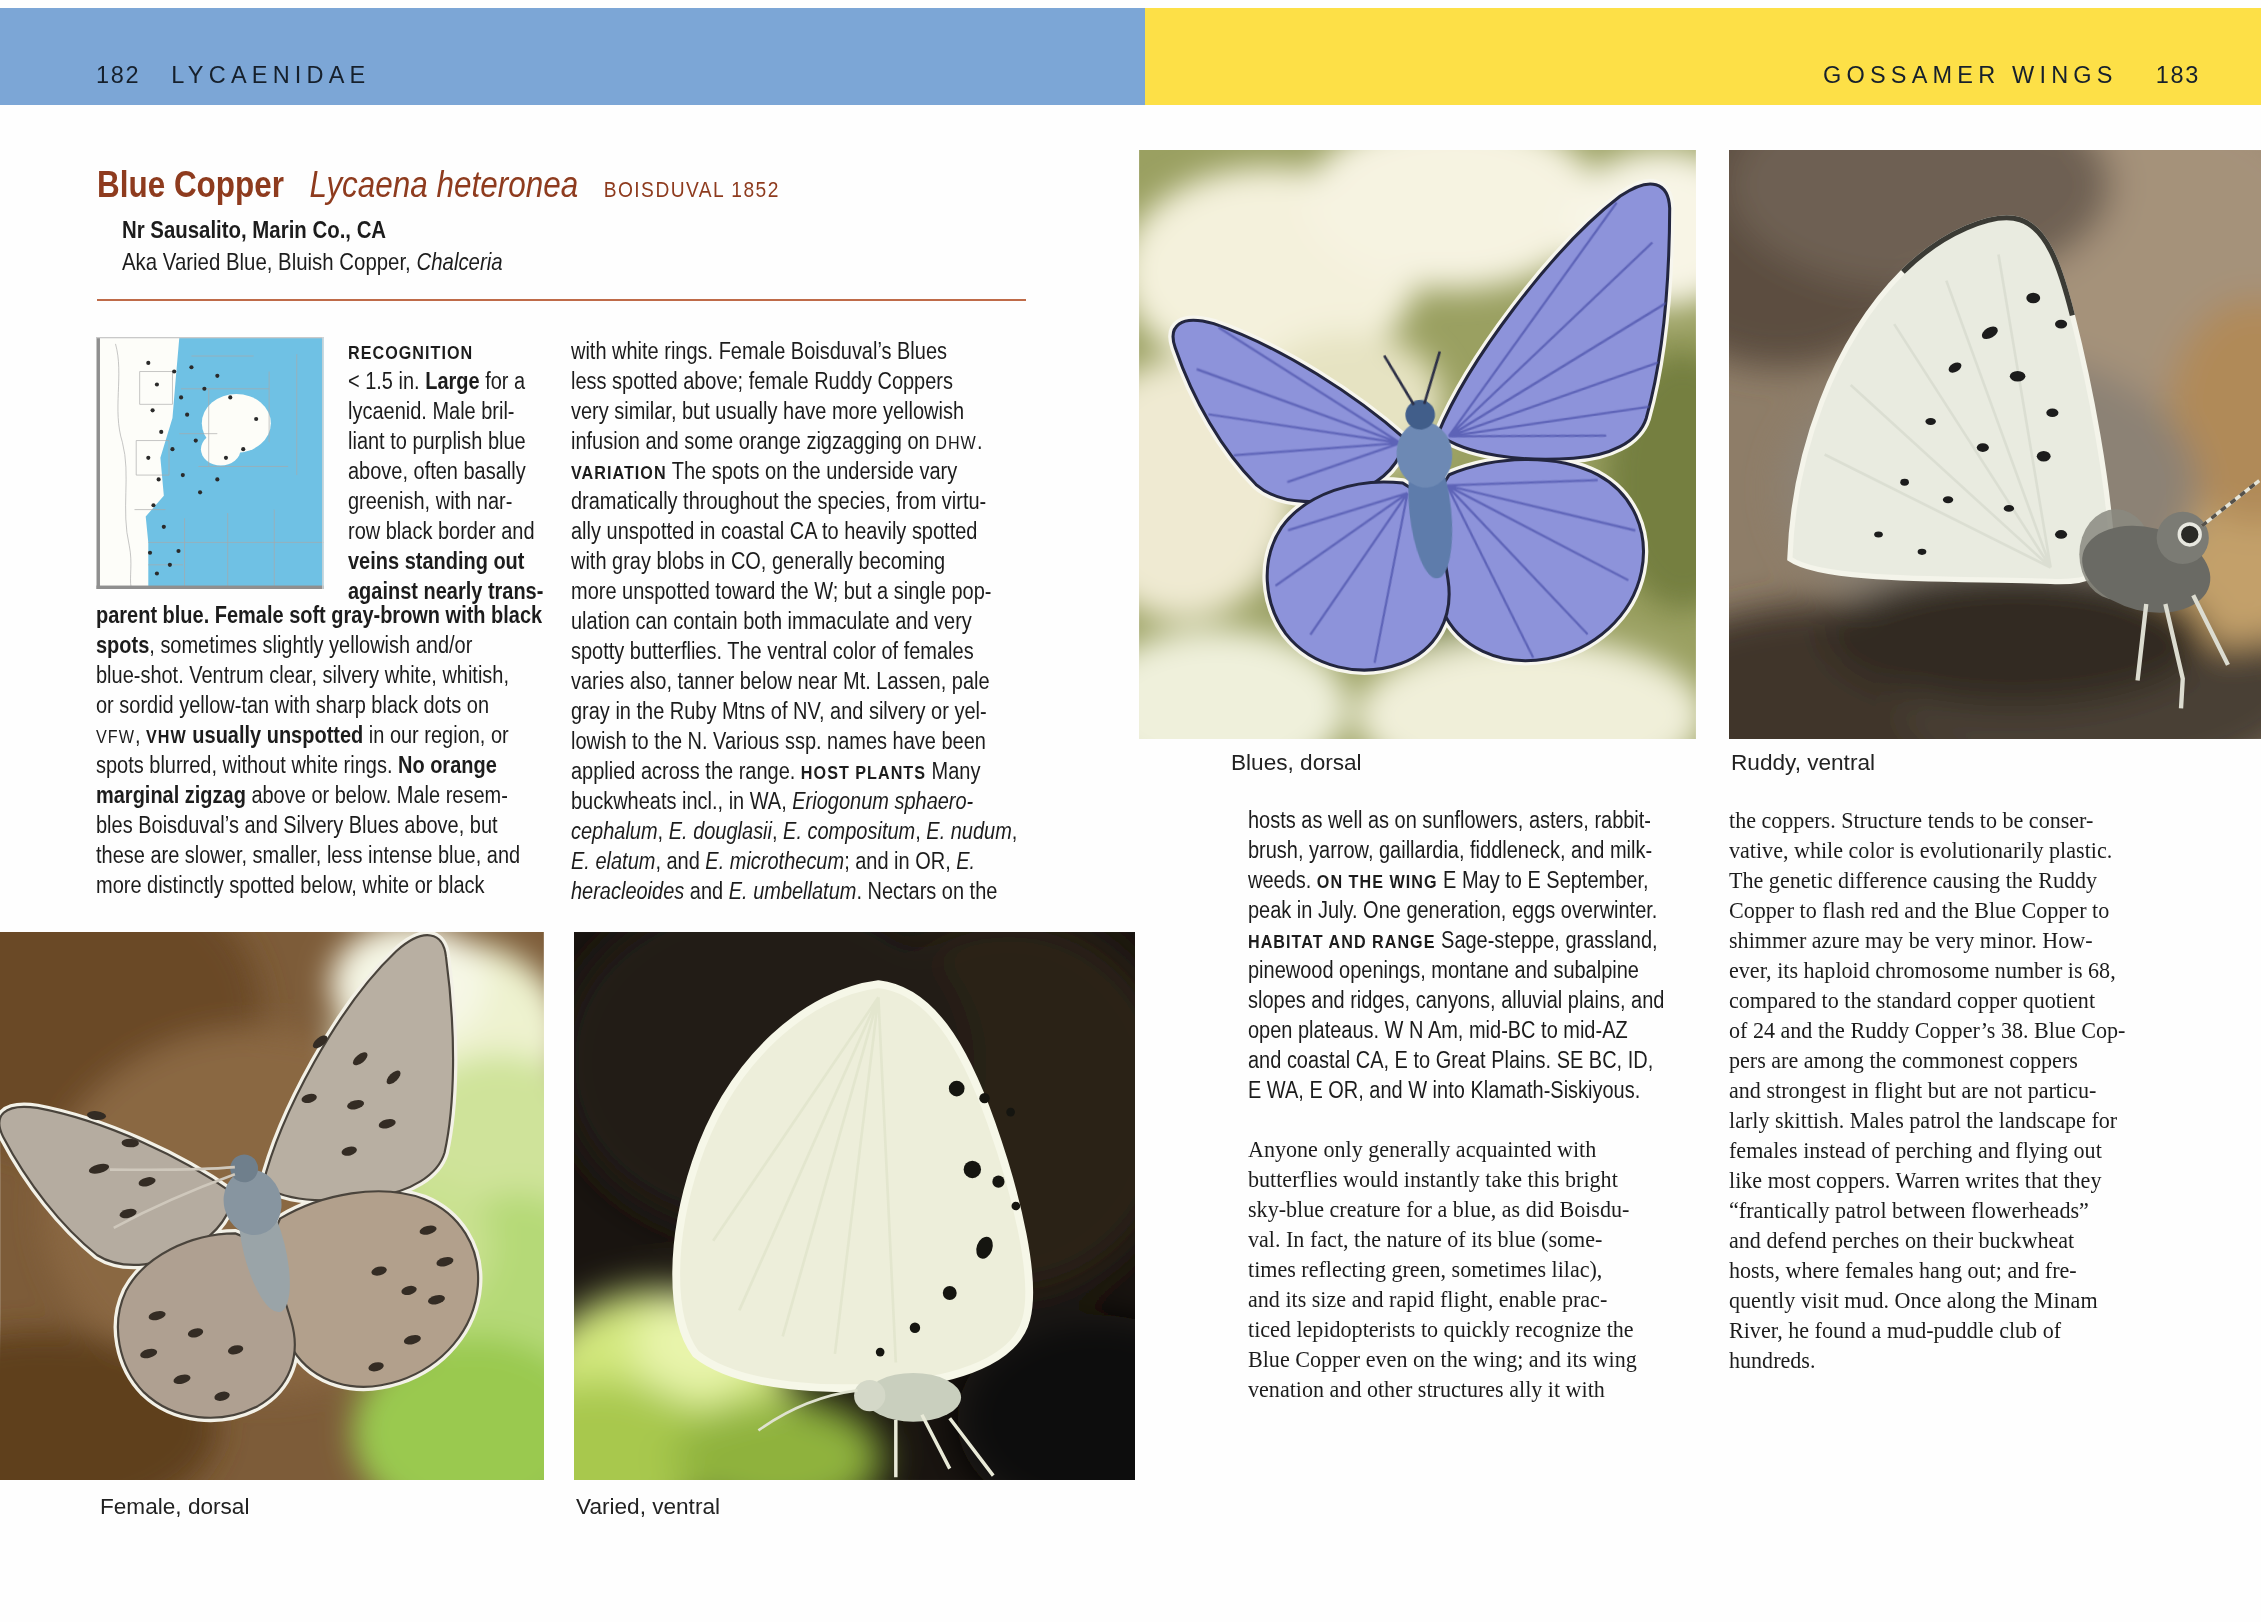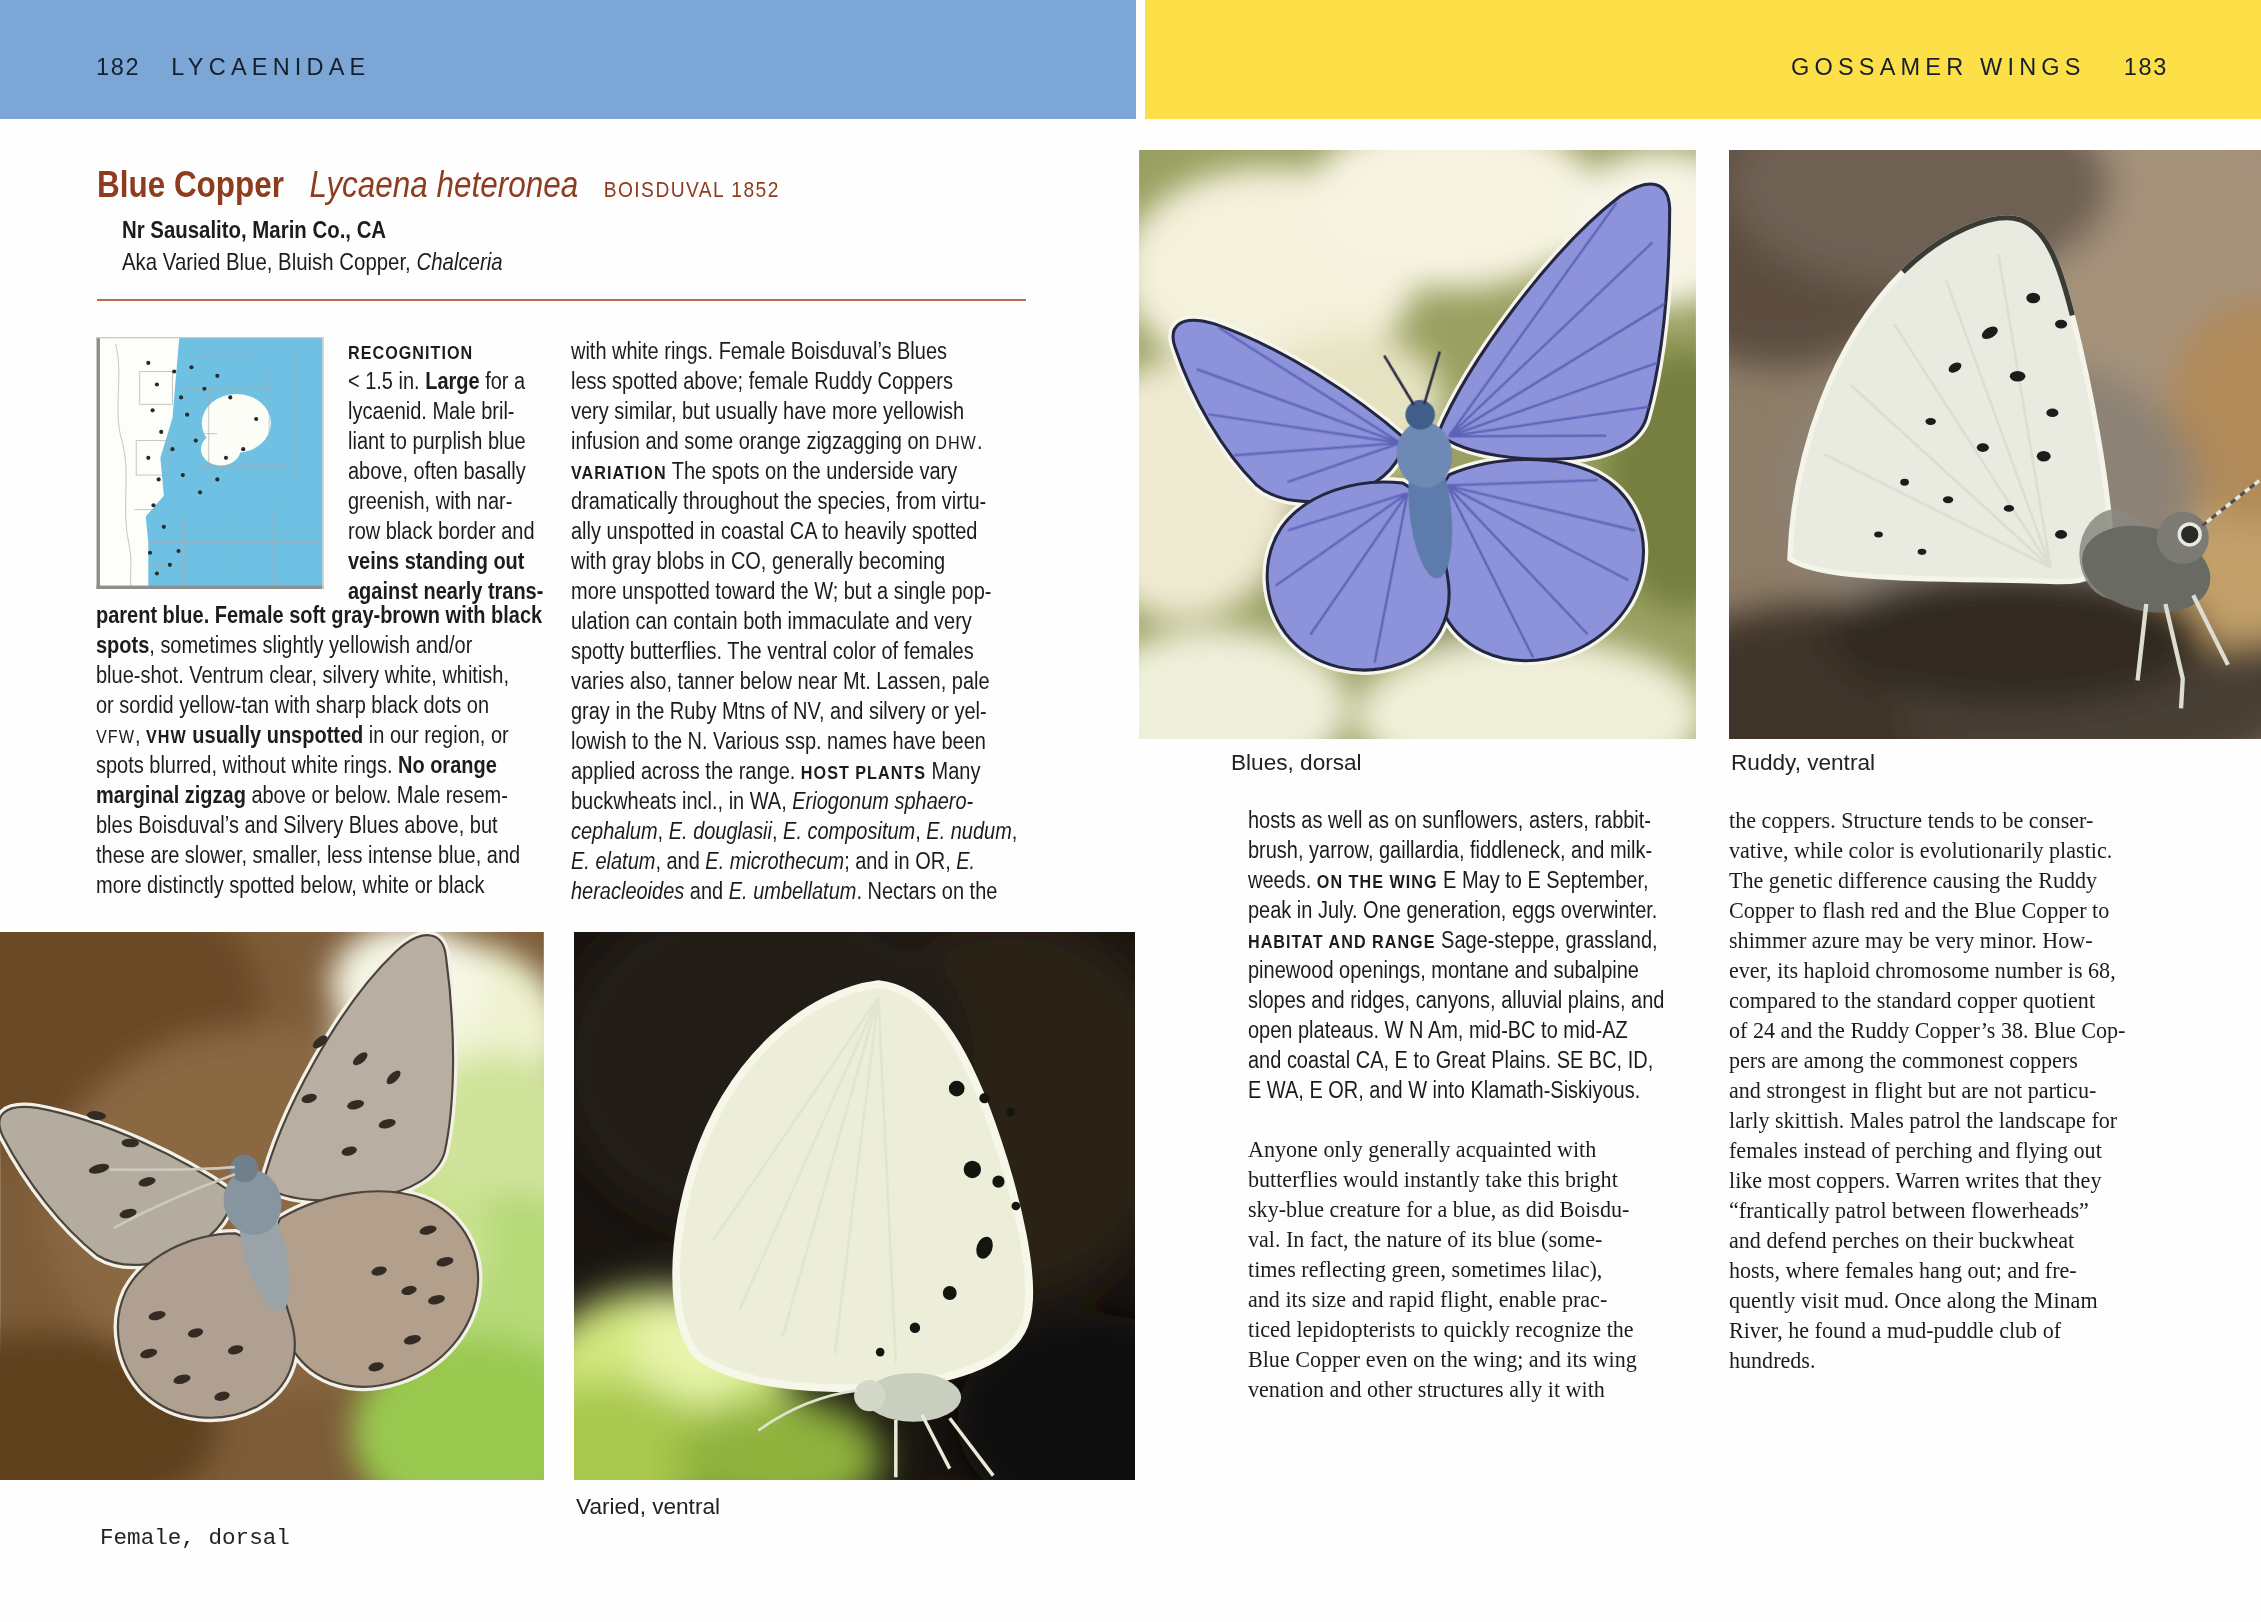--- a/index.html
+++ b/index.html
@@ -1,19 +1,19 @@
 <!DOCTYPE html>
 <html style="font-size:14px"><head>
 <meta charset="utf-8">
 <style>
   html,body{margin:0;padding:0;background:#e8e8e8;}
   #page{position:relative;width:2261px;height:1622px;background:#fefefe;overflow:hidden;
         font-family:"Liberation Sans",sans-serif;color:#1c1c1c;}
   
-  .hbar{position:absolute;top:0;height:119px;}
+  .hbar{position:absolute;top:8px;height:97px;padding-left:32px;}
   .htext{position:absolute;top:54px;font-size:23.5px;letter-spacing:5.2px;color:#16202c;white-space:nowrap;}
   .hnum{letter-spacing:1.7px;}
   
   #titlerow{position:absolute;left:97px;top:164px;display:flex;align-items:baseline;gap:30px;
             transform:scaleX(.85);transform-origin:0 0;white-space:nowrap;}
   .common{font-weight:700;font-size:37px;color:#8e3b1e;}
   .sci{font-style:italic;font-size:37px;color:#8e3b1e;}
   .auth{font-size:22.6px;letter-spacing:1.7px;color:#8e3b1e;}
   #subtitle{position:absolute;left:122px;top:214px;font-size:24px;transform:scaleX(.85);transform-origin:0 0;}
   #subtitle .ln{height:32px;line-height:32px;white-space:nowrap;}
@@ -432,17 +432,17 @@
         <ellipse cx="350" cy="520" rx="55" ry="28" fill="#c9cfbe"></ellipse>
         <circle cx="300" cy="518" r="18" fill="#d4d8c8"></circle>
         <path d="M 286,512 C 240,518 200,538 172,558" stroke="#dfe2cf" stroke-width="3" fill="none"></path>
         <path d="M 360,540 L 392,602 M 392,544 L 442,610 M 330,546 L 330,612" stroke="#e9ead8" stroke-width="4" fill="none"></path>
       </g>
     </svg>
   </div>
 
   <div class="caption" style="left:1231px;top:750px;">Blues, dorsal</div>
   <div class="caption" style="left:1731px;top:750px;">Ruddy, ventral</div>
-  <div class="caption" style="left:100px;top:1525px;font-family:Liberation Mono, monospace;">Female, dorsal</div>
+  <div class="caption" style="left:100px;top:1494px;">Female, dorsal</div>
   <div class="caption" style="left:576px;top:1494px;">Varied, ventral</div>
 
 </div>
 
 
 </body></html>

